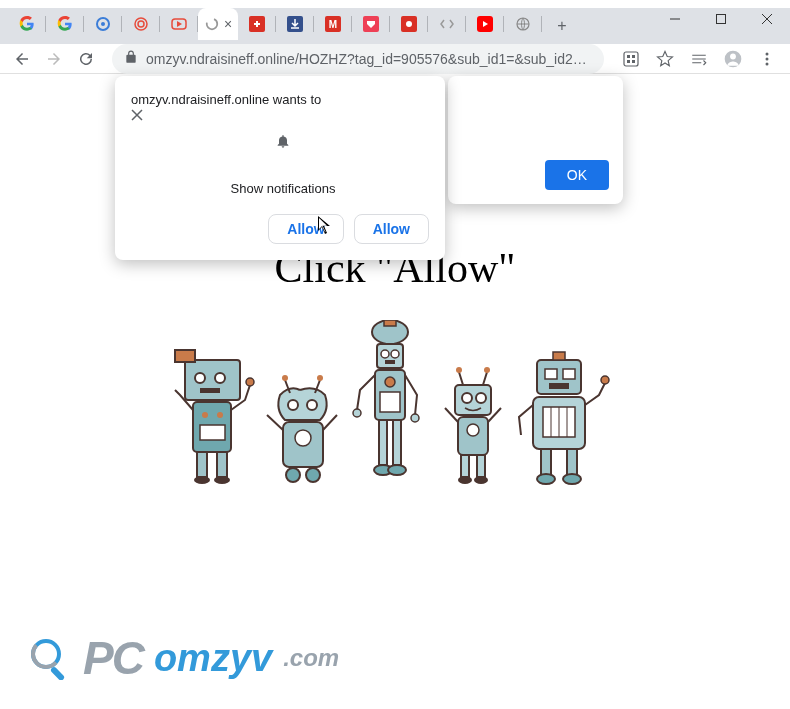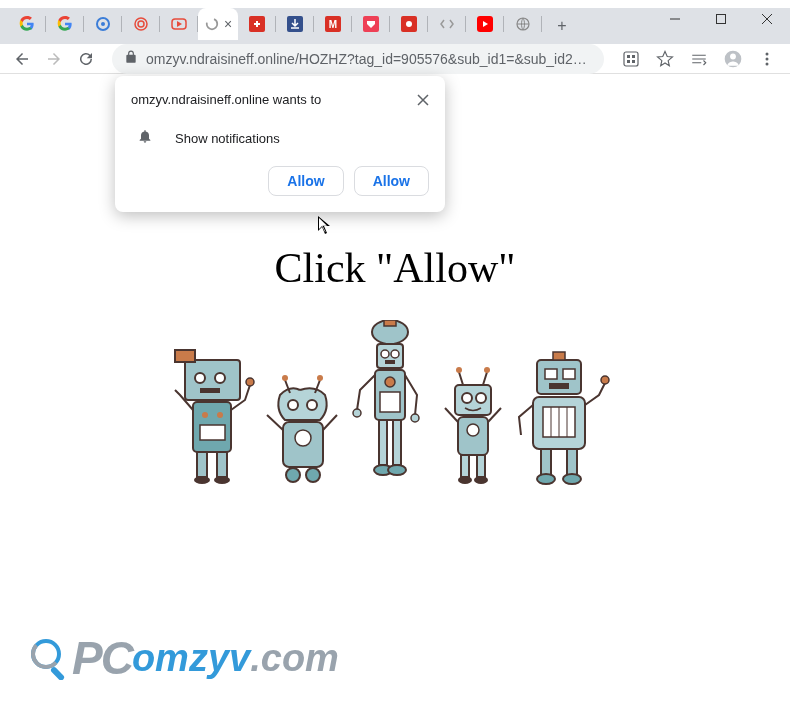--- a/index.html
+++ b/index.html
@@ -101,24 +101,24 @@
   position: absolute;
   left: 115px;
   top: 2px;
   width: 330px;
   background: #fff;
   border-radius: 8px;
   box-shadow: 0 4px 16px rgba(0,0,0,0.25);
   padding: 16px;
   z-index: 10;
 }
-.perm-head { display: flex; justify-content: space-between; align-items: flex-start; }
+.perm-head { display: flex; justify-content: flex-start; align-items: flex-start; flex-direction: column; }
 .perm-title { font-size: 13px; color: #202124; }
 .perm-close { color: #5f6368; cursor: pointer; }
-.perm-row { display: flex; align-items: center; gap: 22px; margin-top: 18px; padding-left: 6px; }
+.perm-row { display: flex; align-items: center; gap: 28px; margin-top: 8px; padding-left: 6px; flex-direction: column; }
 .perm-row .bell { color: #5f6368; }
 .perm-label { font-size: 13px; color: #202124; }
 .perm-buttons { display: flex; justify-content: flex-end; gap: 10px; margin-top: 18px; }
 .perm-btn {
   border: 1px solid #dadce0;
   background: #fff;
   color: #1a73e8;
   font-size: 14px;
   padding: 6px 18px;
   border-radius: 8px;
@@ -156,24 +156,25 @@
 .watermark {
   position: absolute;
   left: 28px;
   bottom: 16px;
   display: flex;
   align-items: center;
   font-family: Arial, sans-serif;
   font-weight: bold;
   font-style: italic;
   opacity: 0.9;
+  gap: 11px;
 }
 .wm-pc { font-size: 46px; color: #8e9aa5; letter-spacing: -2px; }
 .wm-risk { font-size: 38px; color: #1e90d6; }
-.wm-com { font-size: 38px; color: #8e9aa5; }
+.wm-com { font-size: 24px; color: #8e9aa5; }
 .cursor { position: absolute; left: 318px; top: 142px; z-index: 20; }
 .newtab-plus {
   width: 28px;
   height: 28px;
   display: flex;
   align-items: center;
   justify-content: center;
   color: #5f6368;
   margin-left: 6px;
   margin-bottom: 4px;
@@ -395,20 +396,23 @@
             <path d="M12 22a2 2 0 0 0 2-2h-4a2 2 0 0 0 2 2zm6-6V11a6 6 0 0 0-5-5.9V4a1 1 0 0 0-2 0v1.1A6 6 0 0 0 6 11v5l-2 2v1h16v-1l-2-2z" fill="#5f6368"></path>
           </svg></span>
       <span class="perm-label">Show notifications</span>
     </div>
     <div class="perm-buttons">
       <button class="perm-btn">Allow</button>
       <button class="perm-btn">Allow</button>
     </div>
   </div>
 
+  <div class="ok-dialog">
+    <button class="ok-btn">OK</button>
+  </div>
 
   <div class="cursor">
     <svg width="14" height="20" viewBox="0 0 14 20">
         <path d="M0 0l0 15 4-4 3 7 2-1-3-7 6 0z" fill="#000"></path>
         <path d="M1 2l0 11 3-3 3 6 .5-.3-3-6 4.5 0z" fill="#fff"></path>
       </svg>
   </div>
 
   <div class="content">
     <div class="headline">Click "Allow"</div>

